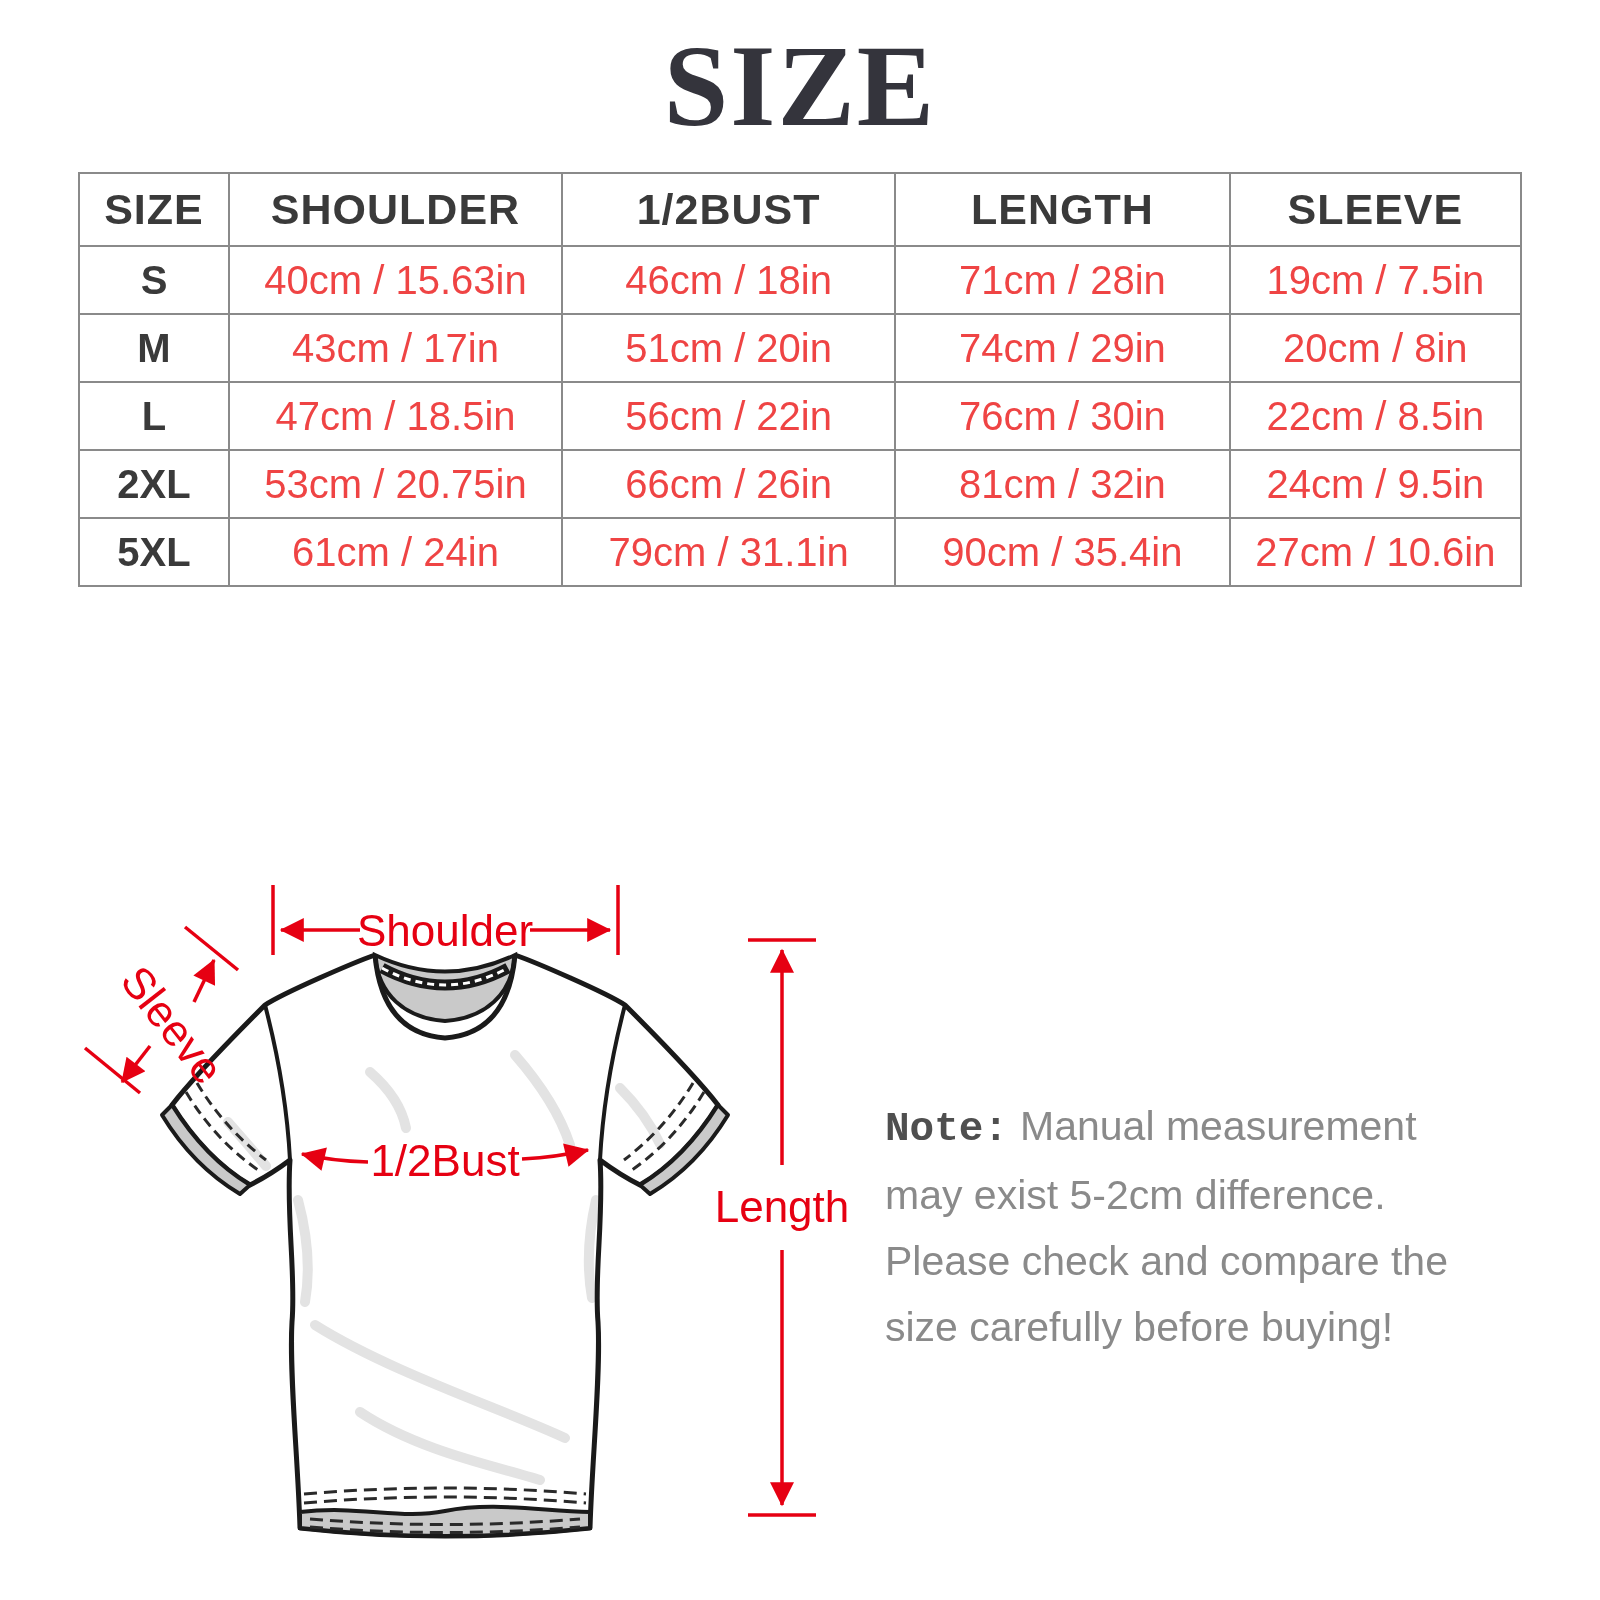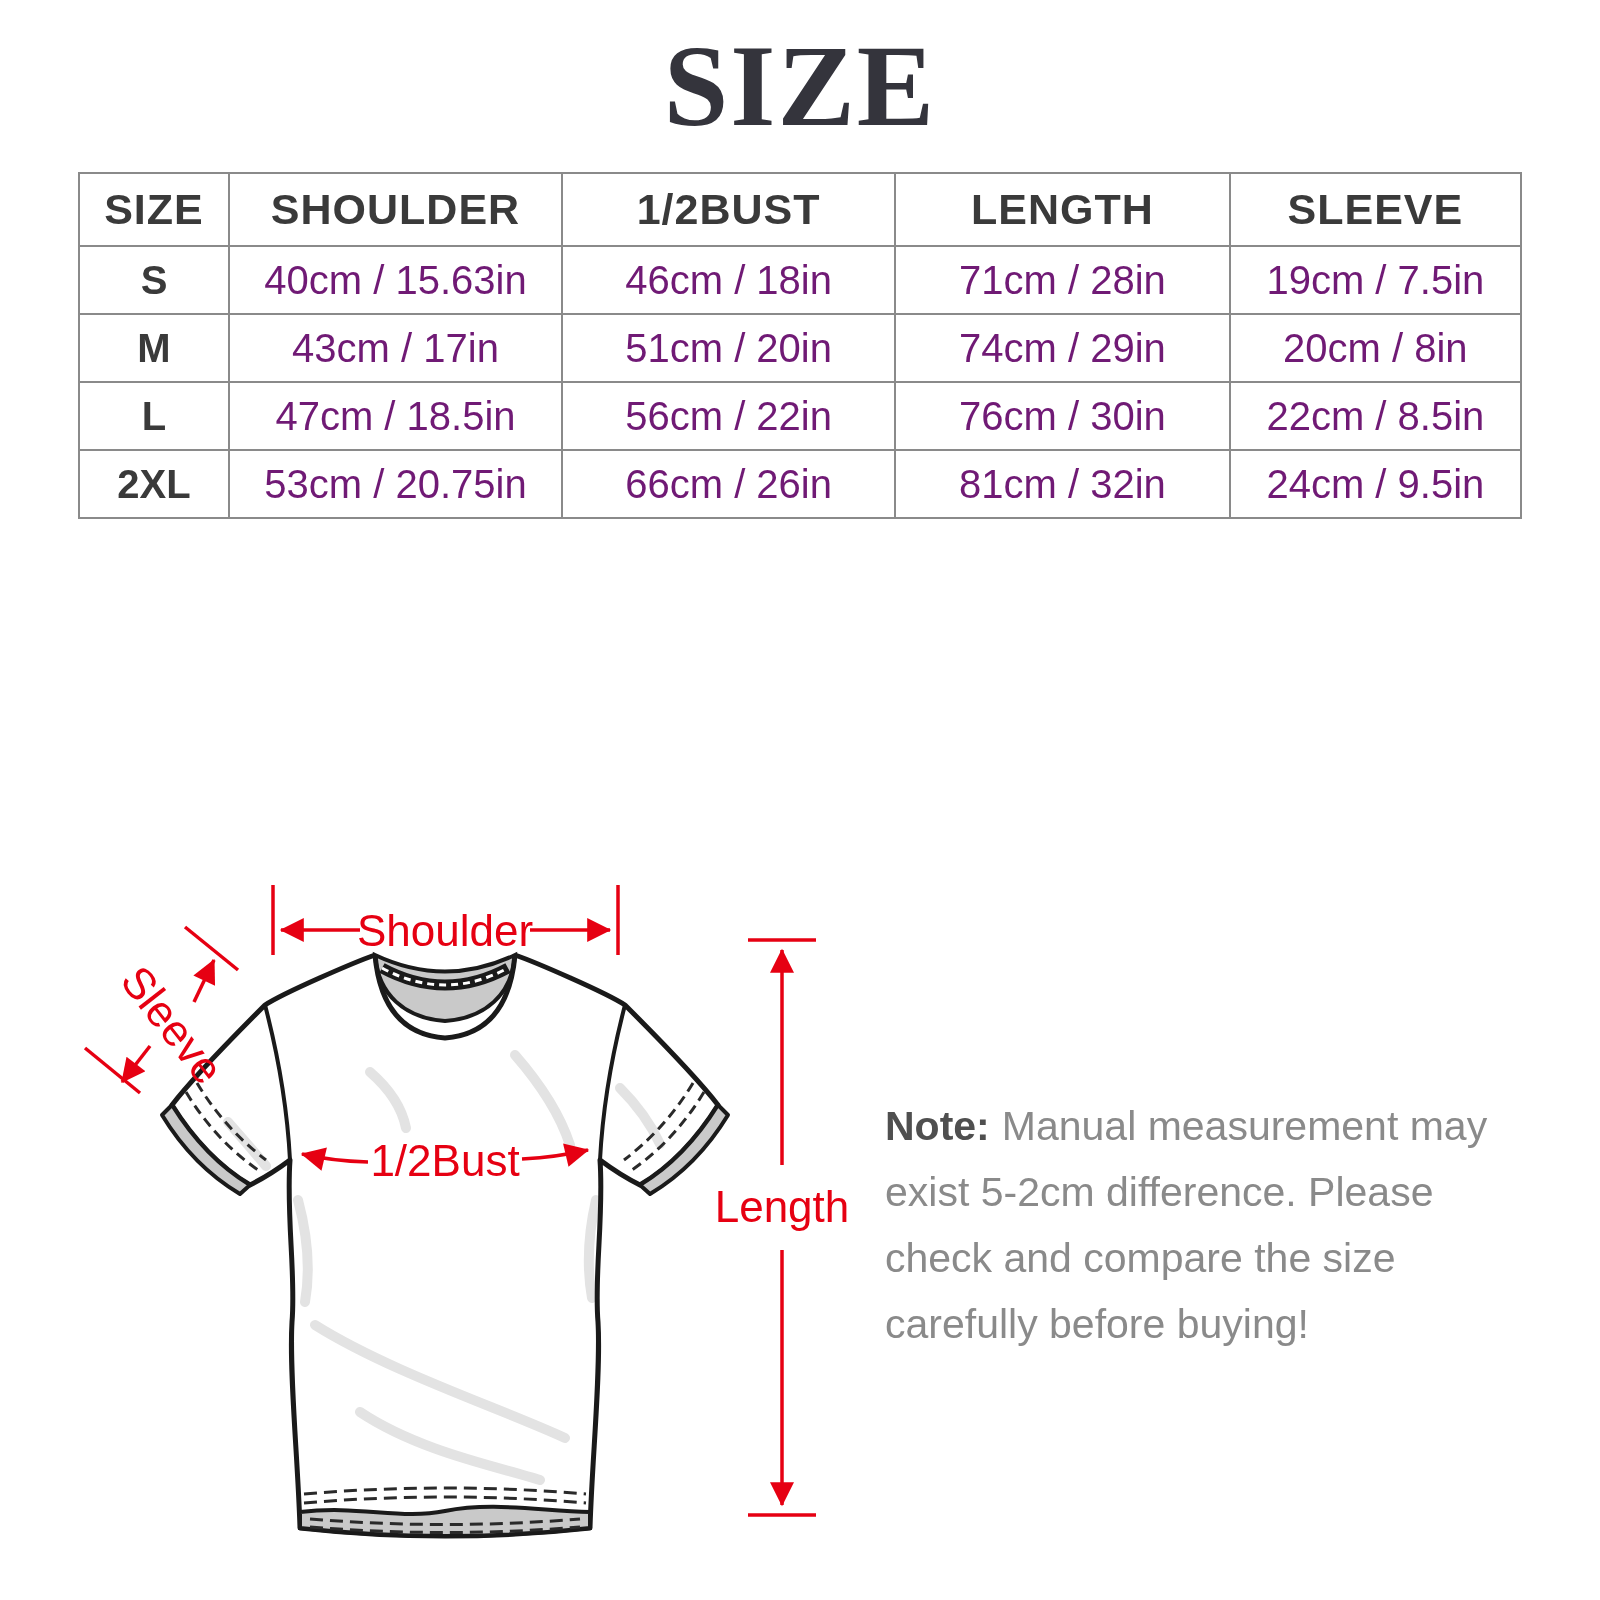--- a/index.html
+++ b/index.html
@@ -22,35 +22,35 @@
     border-collapse:collapse; table-layout:fixed;
   }
   .size-table th, .size-table td {
     border:2px solid #8a8a8a; text-align:center; vertical-align:middle;
     padding:0; overflow:hidden; white-space:nowrap;
   }
   .size-table th {
     height:71px; font-size:43px; font-weight:bold; color:#3a3a3a;
     letter-spacing:1px;
   }
-  .size-table td { height:66px; font-size:40px; color:#701a75; }
+  .size-table td { height:66px; font-size:40px; color:#ef4444; }
   .size-table td.size-cell { font-weight:bold; color:#3a3a3a; }
 
   
   .diagram { position:absolute; left:60px; top:860px; width:820px; height:700px; }
   .measure-label {
     font-family:"Liberation Sans", sans-serif; font-size:44px; fill:#e60012;
   }
 
   
   .note {
     position:absolute; left:885px; top:1052px; width:612px;
     font-size:41px; line-height:66px; color:#8a8a8a;
   }
-  .note .note-label { font-weight:bold; color:#4f4f4f; margin-right:12px; }
+  .note .note-label { font-weight:bold; color:#4f4f4f; margin-right:12px;font-family:Liberation Mono, monospace; }
 </style>
 </head>
 <body>
 
 <div class="page">
 
   <h1 class="title">SIZE</h1>
 
   <table class="size-table">
     <colgroup>
@@ -90,20 +90,27 @@
         <td>56cm / 22in</td>
         <td>76cm / 30in</td>
         <td>22cm / 8.5in</td>
       </tr>
       <tr>
         <td class="size-cell">2XL</td>
         <td>53cm / 20.75in</td>
         <td>66cm / 26in</td>
         <td>81cm / 32in</td>
         <td>24cm / 9.5in</td>
+      </tr>
+      <tr>
+        <td class="size-cell">5XL</td>
+        <td>61cm / 24in</td>
+        <td>79cm / 31.1in</td>
+        <td>90cm / 35.4in</td>
+        <td>27cm / 10.6in</td>
       </tr>
     </tbody>
   </table>
 
   <svg class="diagram" viewBox="0 0 820 700" width="820" height="700" xmlns="http://www.w3.org/2000/svg">
     <defs>
       <marker id="arrowhead" viewBox="0 0 10 10" refX="9.5" refY="5" markerWidth="34" markerHeight="24" markerUnits="userSpaceOnUse" orient="auto">
         <path d="M0,0 L10,5 L0,10 Z" fill="#e60012"></path>
       </marker>
     </defs>

